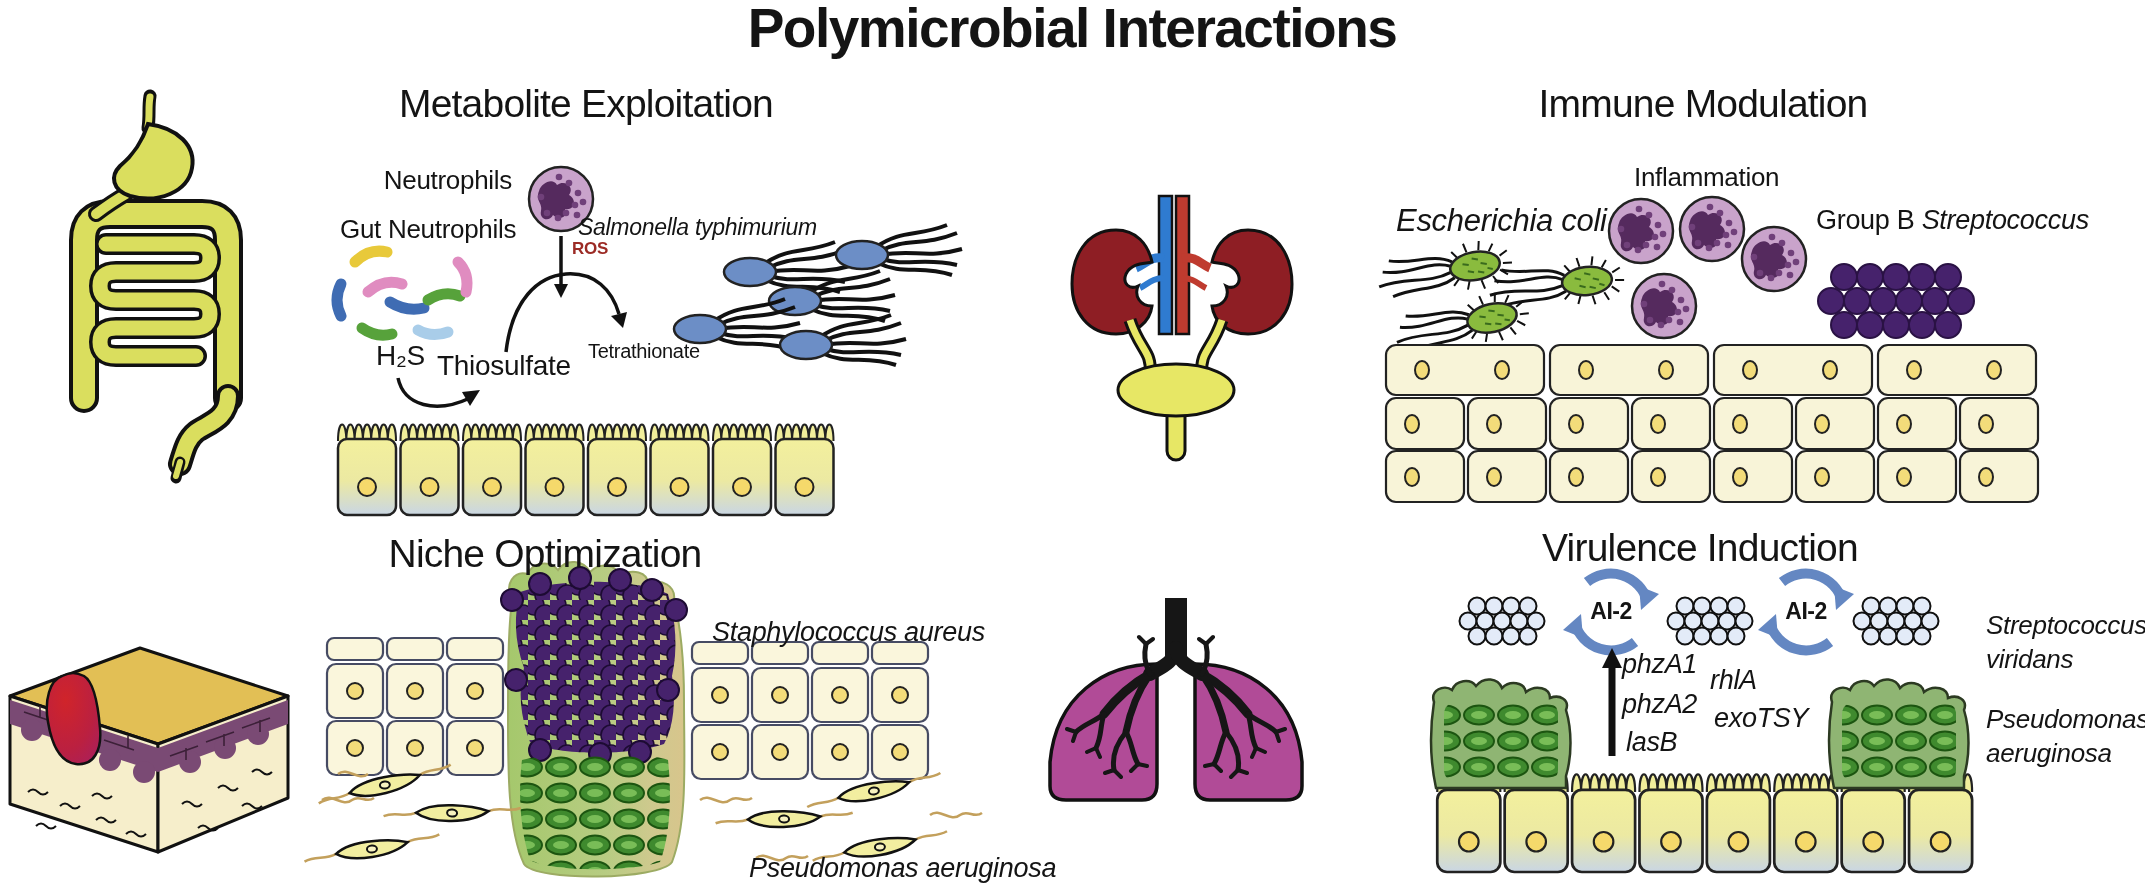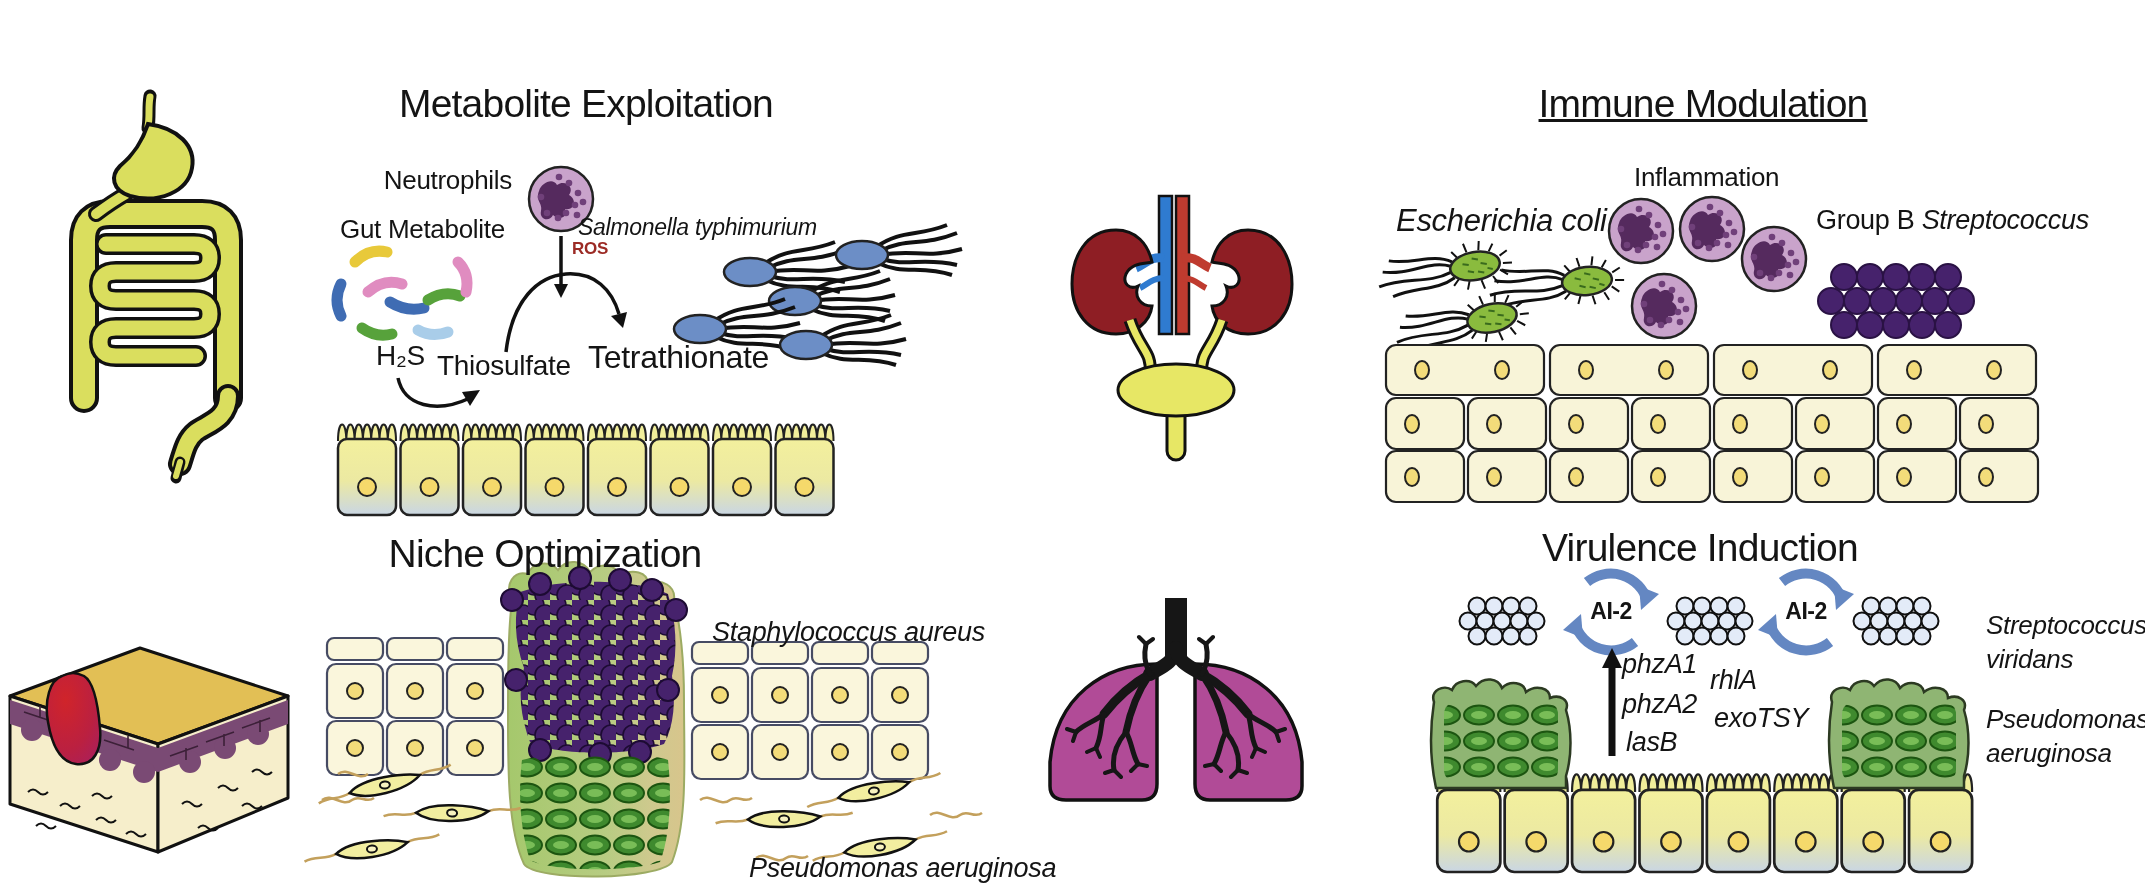--- a/index.html
+++ b/index.html
@@ -422,31 +422,32 @@
     <use href="#patchL"></use>
     <use href="#patchL" transform="translate(398,0)"></use>
   </g>
 
   <g>
     <line x1="1612" y1="664" x2="1612" y2="756" stroke="#111" stroke-width="7"></line>
     <polygon points="1612,648 1602,668 1622,668" fill="#111"></polygon>
   </g>
 </svg>
 
+<div class="lbl ttl ctr" style="left:1072px;top:0px;">Polymicrobial Interactions</div>
 
 <div class="lbl hd ctr" style="left:586px;top:84px;">Metabolite Exploitation</div>
 <div class="lbl r" style="left:512px;top:167px;">Neutrophils</div>
-<div class="lbl" style="left:340px;top:216px;">Gut Metabolite</div>
+<div class="lbl" style="left:340px;top:216px;">Gut Neutrophils</div>
 <div class="lbl ros" style="left:572px;top:240px;">ROS</div>
 <div class="lbl it" style="left:578px;top:215px;font-size:23px;">Salmonella typhimurium</div>
 <div class="lbl" style="left:376px;top:341px;font-size:28px;">H₂S</div>
 <div class="lbl" style="left:437px;top:351px;font-size:28px;">Thiosulfate</div>
-<div class="lbl" style="left:588px;top:341px;font-size:32px;">Tetrathionate</div>
-
-<div class="lbl hd ctr" style="left:1703px;top:84px;text-decoration:underline;">Immune Modulation</div>
+<div class="lbl" style="left:588px;top:341px;font-size:20px;">Tetrathionate</div>
+
+<div class="lbl hd ctr" style="left:1703px;top:84px;">Immune Modulation</div>
 <div class="lbl it" style="left:1396px;top:205px;font-size:31px;">Escherichia coli</div>
 <div class="lbl" style="left:1634px;top:164px;">Inflammation</div>
 <div class="lbl" style="left:1816px;top:206px;font-size:27px;"><span>Group B </span><span class="it">Streptococcus</span></div>
 
 <div class="lbl hd ctr" style="left:545px;top:534px;">Niche Optimization</div>
 <div class="lbl it" style="left:712px;top:618px;font-size:27px;">Staphylococcus aureus</div>
 <div class="lbl it" style="left:708px;top:854px;font-size:27px;margin-left:41px;">Pseudomonas aeruginosa</div>
 
 <div class="lbl hd ctr" style="left:1700px;top:528px;">Virulence Induction</div>
 <div class="lbl ai2 ctr" style="left:1611px;top:599px;">AI-2</div>

